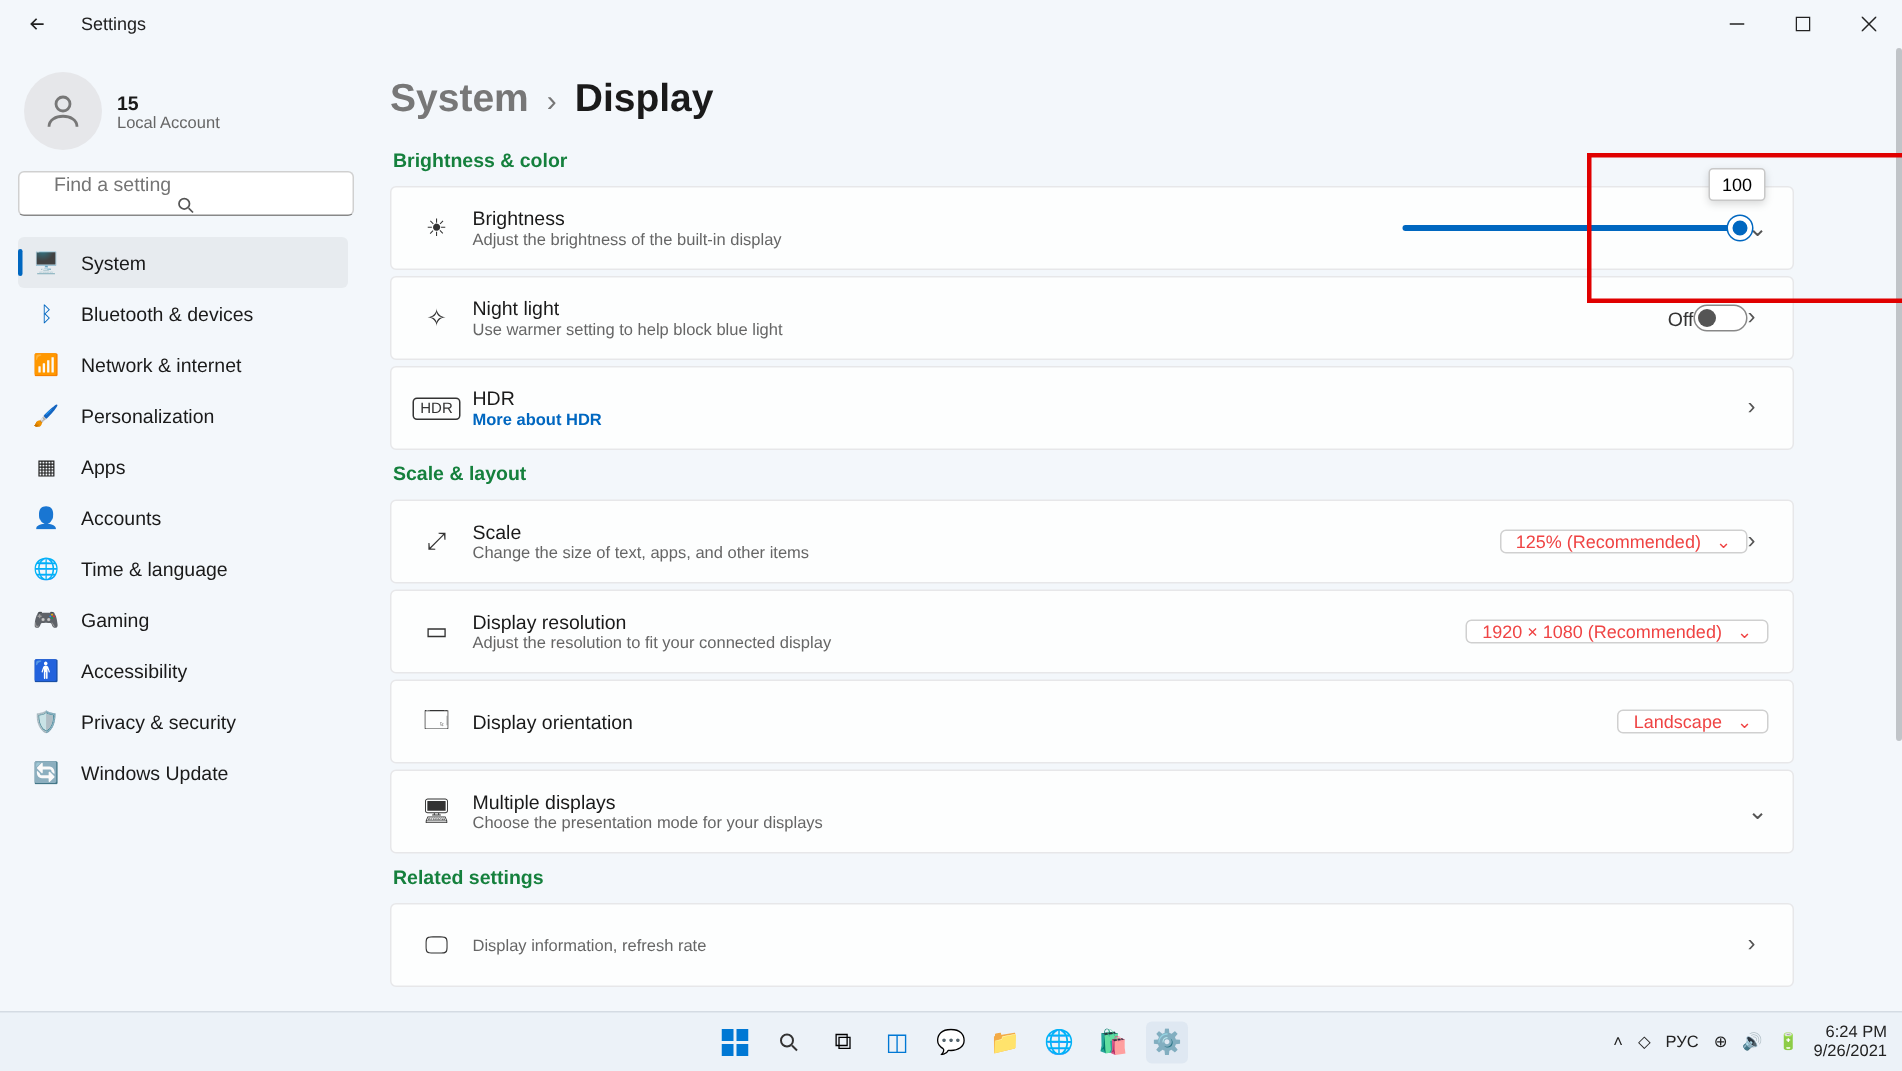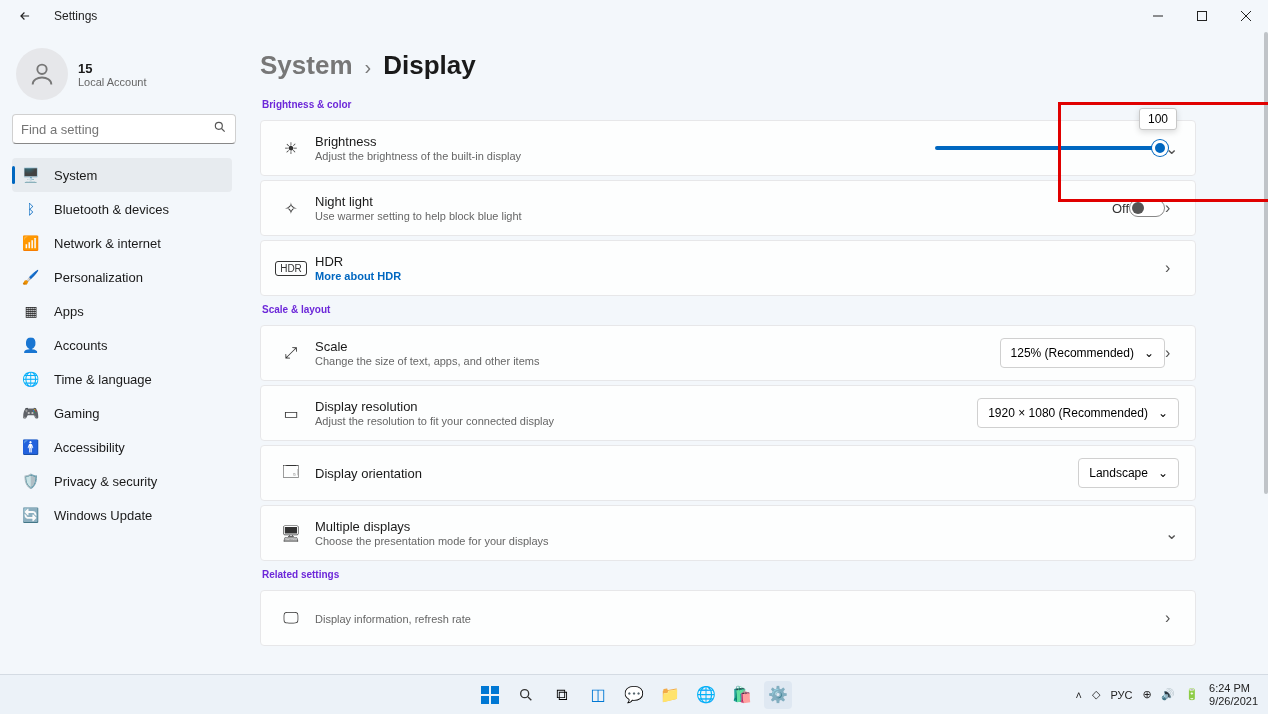--- a/index.html
+++ b/index.html
@@ -13,66 +13,66 @@
   .win-controls .btn { width: 44px; height: 32px; display: flex; align-items: center; justify-content: center; cursor: pointer; }
 
   
   .app { display: flex; height: calc(100% - 32px - 40px); }
   .sidebar { width: 248px; padding: 12px 8px 0 12px; }
   .account { display: flex; align-items: center; margin: 4px 0 14px 4px; }
   .avatar { width: 52px; height: 52px; border-radius: 26px; background: #e6e7ea; display: flex; align-items: center; justify-content: center; }
   .acct-text { margin-left: 10px; }
   .acct-text .name { font-size: 13px; color: #1a1a1a; font-weight: 600; }
   .acct-text .sub { font-size: 11px; color: #666; }
-  .search-box { display: flex; align-items: center; background: #fff; border: 1px solid #d0d0d0; border-radius: 4px; height: 30px; padding: 0 8px; margin: 6px 4px 14px 0; border-bottom: 1.5px solid #888; }
+  .search-box { display: flex; align-items: center; background: #fff; border: 1px solid #d0d0d0; border-radius: 4px; height: 30px; padding: 0 8px; margin: 6px 4px 14px 0; border-bottom: 1.5px solid #888; flex-direction: column; }
   .search-box input { border: none; outline: none; flex: 1; font-size: 13px; color: #555; background: transparent; }
   .nav-item { height: 34px; display: flex; align-items: center; border-radius: 4px; padding-left: 10px; font-size: 13px; color: #1a1a1a; cursor: pointer; margin-right: 8px; }
   .nav-item.active { background: #e7ebef; position: relative; }
   .nav-item.active::before { content: ""; position: absolute; left: 0; top: 8px; bottom: 8px; width: 3px; background: #0067c0; border-radius: 2px; }
   .nav-item .icon { width: 18px; height: 18px; margin-right: 14px; display: flex; align-items: center; justify-content: center; font-size: 14px; }
 
   
   .content { flex: 1; padding: 18px 72px 0 12px; overflow-y: auto; position: relative; }
   .breadcrumb { display: flex; align-items: baseline; gap: 12px; margin-bottom: 18px; }
   .breadcrumb .bc1 { font-size: 26px; font-weight: 600; color: #777; }
   .breadcrumb .sep { font-size: 20px; color: #777; }
   .breadcrumb .bc2 { font-size: 26px; font-weight: 600; color: #1a1a1a; }
-  .section-h { font-size: 10px; font-weight: 600; color: #6d28d9; margin: 8px 0 10px 2px; }
+  .section-h { font-size: 13px; font-weight: 600; color: #15803d; margin: 8px 0 10px 2px; }
 
   .card { background: #fdfefe; border: 1px solid #e7e7e9; border-radius: 4px; margin-bottom: 4px; display: flex; align-items: center; min-height: 56px; padding: 10px 16px 10px 14px; cursor: pointer; }
   .card .icon-w { width: 32px; display: flex; align-items: center; justify-content: center; font-size: 16px; color: #333; margin-right: 8px; }
   .card .txt { flex: 1; }
   .card .txt .t1 { font-size: 13px; color: #1a1a1a; }
   .card .txt .t2 { font-size: 11px; color: #666; margin-top: 1px; }
   .card .txt .t2link { font-size: 11px; color: #0067c0; font-weight: 600; margin-top: 1px; }
   .card .right { display: flex; align-items: center; }
   .chev { width: 14px; color: #555; }
 
   .slider-wrap { width: 230px; display:flex; align-items:center; }
   .slider-track { height: 4px; flex:1; background: #0067c0; border-radius: 2px; position: relative; }
   .slider-thumb { position:absolute; right:-3px; top:-6px; width:16px; height:16px; border-radius:50%; background:#0067c0; border:3px solid #fff; box-shadow:0 0 0 1px #0067c0; }
   .slider-tooltip { position:absolute; top:-38px; right:-12px; background:#fff; border:1px solid #c8c8c8; border-radius:3px; padding:3px 8px; font-size:12px; box-shadow:0 2px 6px rgba(0,0,0,.15);}
   .highlight-box { position:absolute; border:3px solid #e00000; top: 70px; left: 810px; width: 300px; height: 100px; pointer-events: none; }
 
   .toggle { width:36px; height:18px; border-radius:9px; background:#fff; border:1px solid #888; position:relative; }
   .toggle .knob { position:absolute; left:2px; top:2px; width:12px; height:12px; border-radius:50%; background:#555; }
   .off-lbl { font-size: 13px; color:#333; }
 
-  .dropdown { background:#fff; border:1px solid #d0d0d0; border-radius:4px; height:30px; display:flex; align-items:center; padding:0 10px; font-size:12px; color:#000000; gap:10px; cursor:pointer; }
+  .dropdown { background:#fff; border:1px solid #d0d0d0; border-radius:4px; height:16px; display:flex; align-items:center; padding:0 10px; font-size:12px; color:#ef4444; gap:10px; cursor:pointer; }
 
   .group-gap { }
 
   .scrollbar { position:absolute; right:0; top:0; width:4px; height:72%; background:#c0c4c8; border-radius:3px; }
 
   
   .taskbar { position:absolute; bottom:0; left:0; right:0; height:40px; background:#ecf2f8; border-top:1px solid #d4dbe3; display:flex; align-items:center; }
   .taskbar .center-icons { display:flex; gap:8px; margin:0 auto; }
   .taskbar .ticon { width:28px; height:28px; display:flex; align-items:center; justify-content:center; font-size:16px; border-radius:4px; }
   .taskbar .right-area { position:absolute; right:10px; display:flex; align-items:center; gap:10px; font-size:11px; color:#222; }
-  .taskbar .right-area .timedate { text-align:left; line-height:1.1; }
+  .taskbar .right-area .timedate { text-align:right; line-height:1.1; }
 </style>
 </head>
 <body>
 
 <div class="titlebar">
   <div class="back">
     <svg width="14" height="14" viewBox="0 0 24 24" fill="none" stroke="#222" stroke-width="2">
         <path d="M19 12H5M11 6l-6 6 6 6"></path>
       </svg>
   </div>

